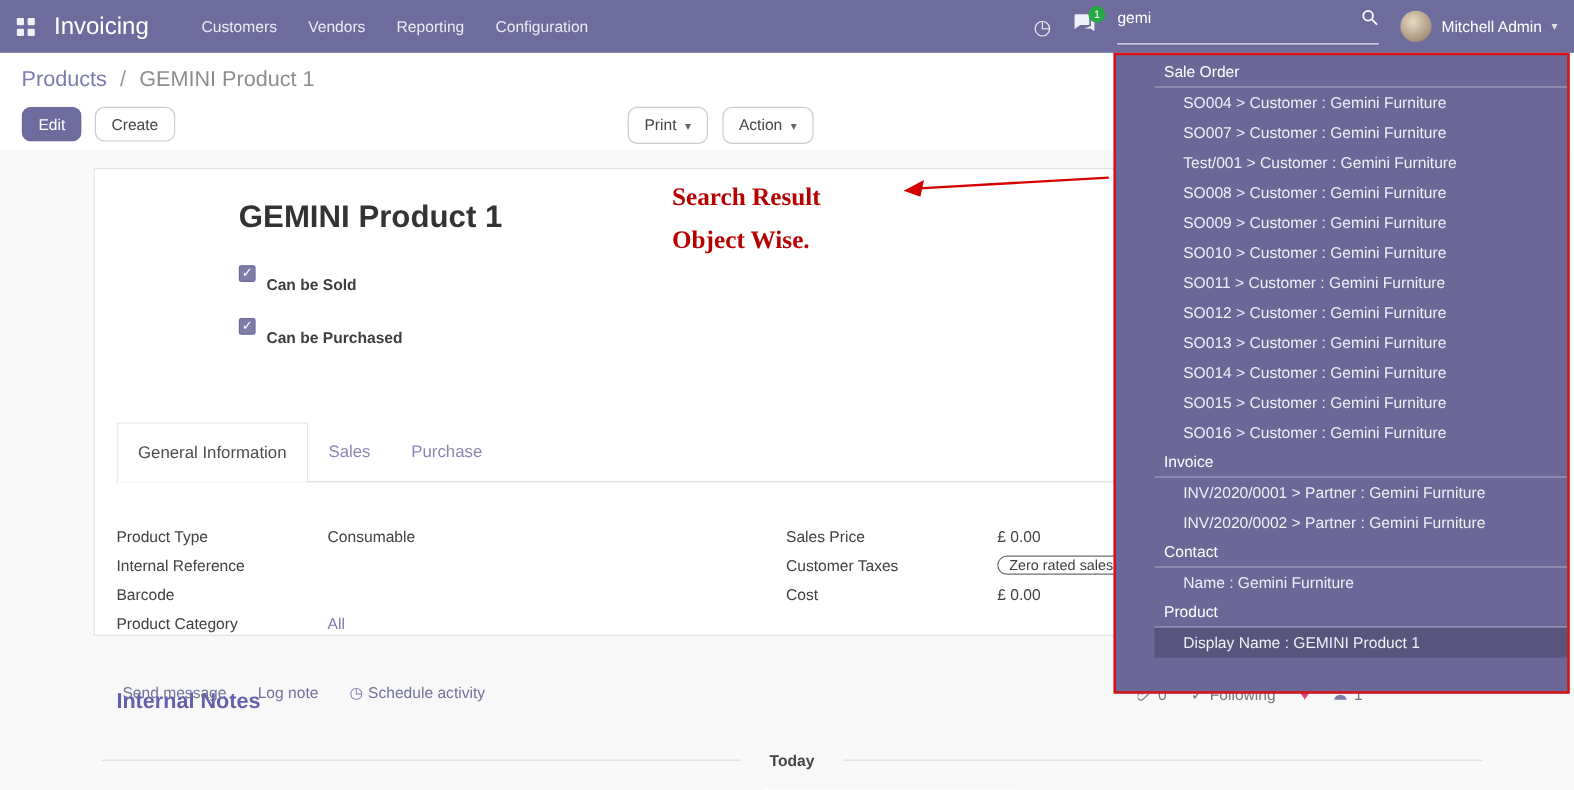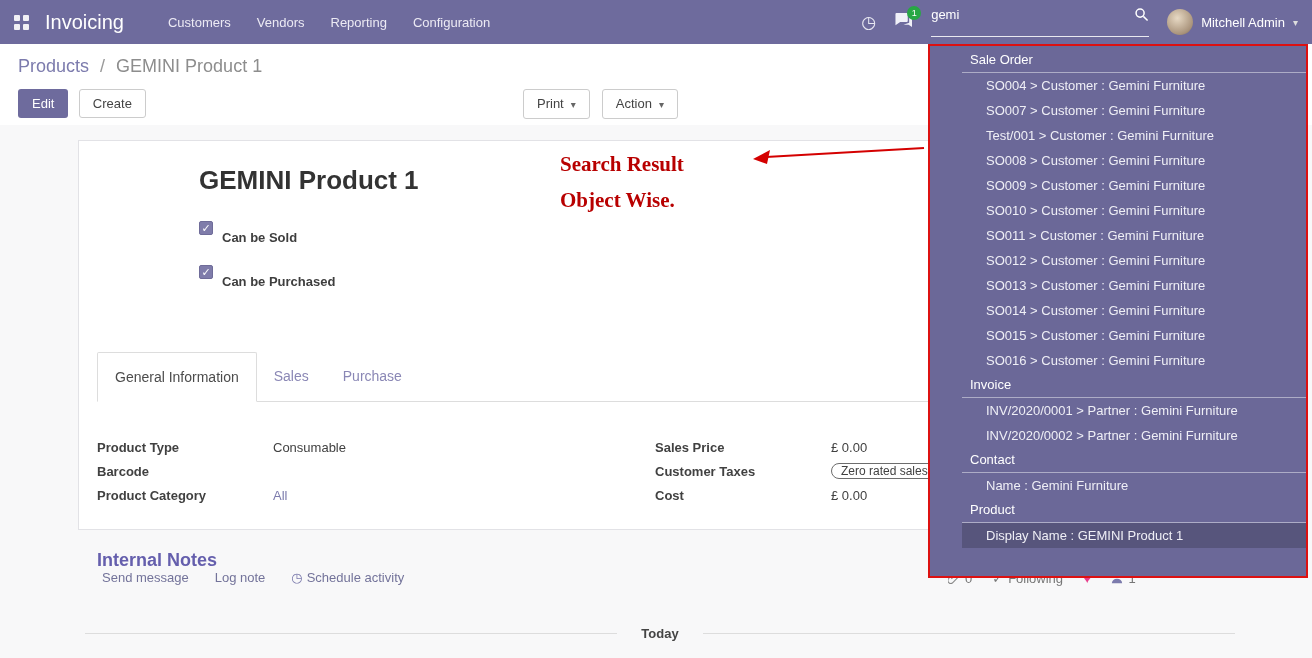--- a/index.html
+++ b/index.html
@@ -31,21 +31,21 @@
   .user-name { font-size:13px; }
   .caret { font-size:10px; color:#ddd; }
 
   
   .control-panel { position:absolute; top:44px; left:0; right:0; height:81px; background:#fff; padding:12px 18px 0; }
   .breadcrumb { font-size:18px; margin-bottom:12px; }
   .breadcrumb .bc-link { color:#7c7bad; cursor:pointer; }
   .breadcrumb .bc-sep { color:#999; margin:0 6px; }
   .breadcrumb .bc-current { color:#8d8d8d; }
   .cp-row { position:relative; height:30px; }
-  .btn { display:inline-block; font-size:13px; padding:5px 13px; border-radius:3px;
+  .btn { display:inline-block; font-size:13px; padding:5px 13px; border-radius:8px;
          border:1px solid transparent; cursor:pointer; line-height:17px; }
   .btn-primary { background:#6e6b9d; color:#fff; }
   .btn-secondary { background:#fff; border-color:#ccc; color:#444; margin-left:6px; }
   .cp-center { position:absolute; left:499px; top:0; display:flex; gap:6px; }
   .btn-caret { margin-left:7px; font-size:10px; color:#666; }
 
   
   .content { position:absolute; top:125px; left:0; right:0; bottom:0; background:#f8f8f9; }
   .sheet { position:absolute; left:78px; top:15px; width:1156px; height:390px;
            background:#fff; border:1px solid #e2e2e6; }
@@ -55,21 +55,21 @@
   .checkbox { width:14px; height:14px; background:#7f7caa; border:1px solid #6f6c99; border-radius:2px;
               color:#fff; font-size:11px; line-height:12px; text-align:center; cursor:pointer; }
   .cb-label { font-size:13px; font-weight:bold; color:#3e3e3e;margin-top:20px; }
   .tabs { display:flex; margin:20px 20px 0 18px; border-bottom:1px solid #ddd; }
   .tab { padding:16px 17px; font-size:14px; color:#8a87b5; cursor:pointer;margin-top:43px; }
   .tab.active { background:#fff; border:1px solid #ddd; border-bottom:1px solid #fff;
                 margin-bottom:-1px; color:#4c4c4c; border-radius:2px 2px 0 0; }
   .fields { display:flex; margin:36px 20px 0 18px; }
   .fgroup { width:50%; }
   .frow { display:flex; margin-bottom:6px; min-height:18px; font-size:13px; align-items:center; }
-  .flabel { width:176px; font-weight:bold; color:#414141; }
+  .flabel { width:176px; font-weight:normal; color:#414141; }
   .fvalue { color:#414141; }
   .fvalue.link { color:#7c7bad; cursor:pointer; }
   .pill { border:1px solid #6d6d6d; border-radius:10px; padding:0 9px; font-size:12px; color:#414141; }
   .notes-heading { margin:40px 0 0 18px; font-size:18px; font-weight:bold; color:#655fad; }
 
   
   .chatter-left { position:absolute; left:102px; top:570px; display:flex; gap:26px; font-size:13px; z-index:5; }
   .chatter-btn { color:#73739a; cursor:pointer; }
   .chatter-btn .cicon { color:#7c7bad; margin-right:4px; }
   .chatter-right { position:absolute; left:948px; top:570px; display:flex; gap:20px;
@@ -175,20 +175,24 @@
         <div class="tab active">General Information</div>
         <div class="tab">Sales</div>
         <div class="tab">Purchase</div>
       </div>
 
       <div class="fields">
         <div class="fgroup">
           <div class="frow">
             <span class="flabel">Product Type</span>
             <span class="fvalue">Consumable</span>
+          </div>
+          <div class="frow">
+            <span class="flabel">Internal Reference</span>
+            <span class="fvalue"></span>
           </div>
           <div class="frow">
             <span class="flabel">Barcode</span>
             <span class="fvalue"></span>
           </div>
           <div class="frow">
             <span class="flabel">Product Category</span>
             <span class="fvalue link">All</span>
           </div>
         </div>

